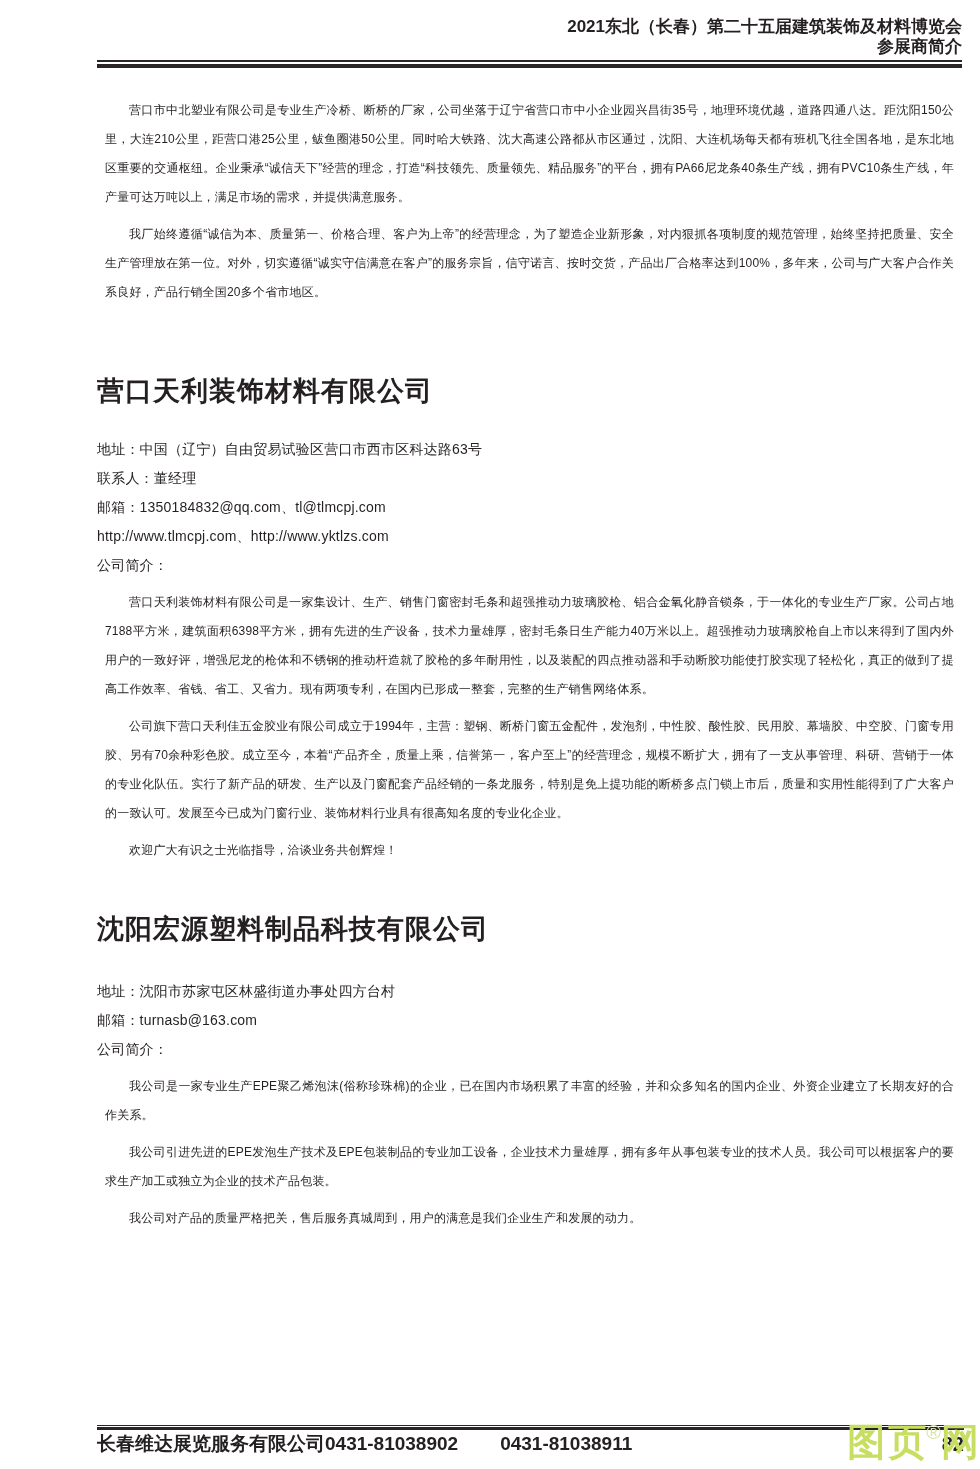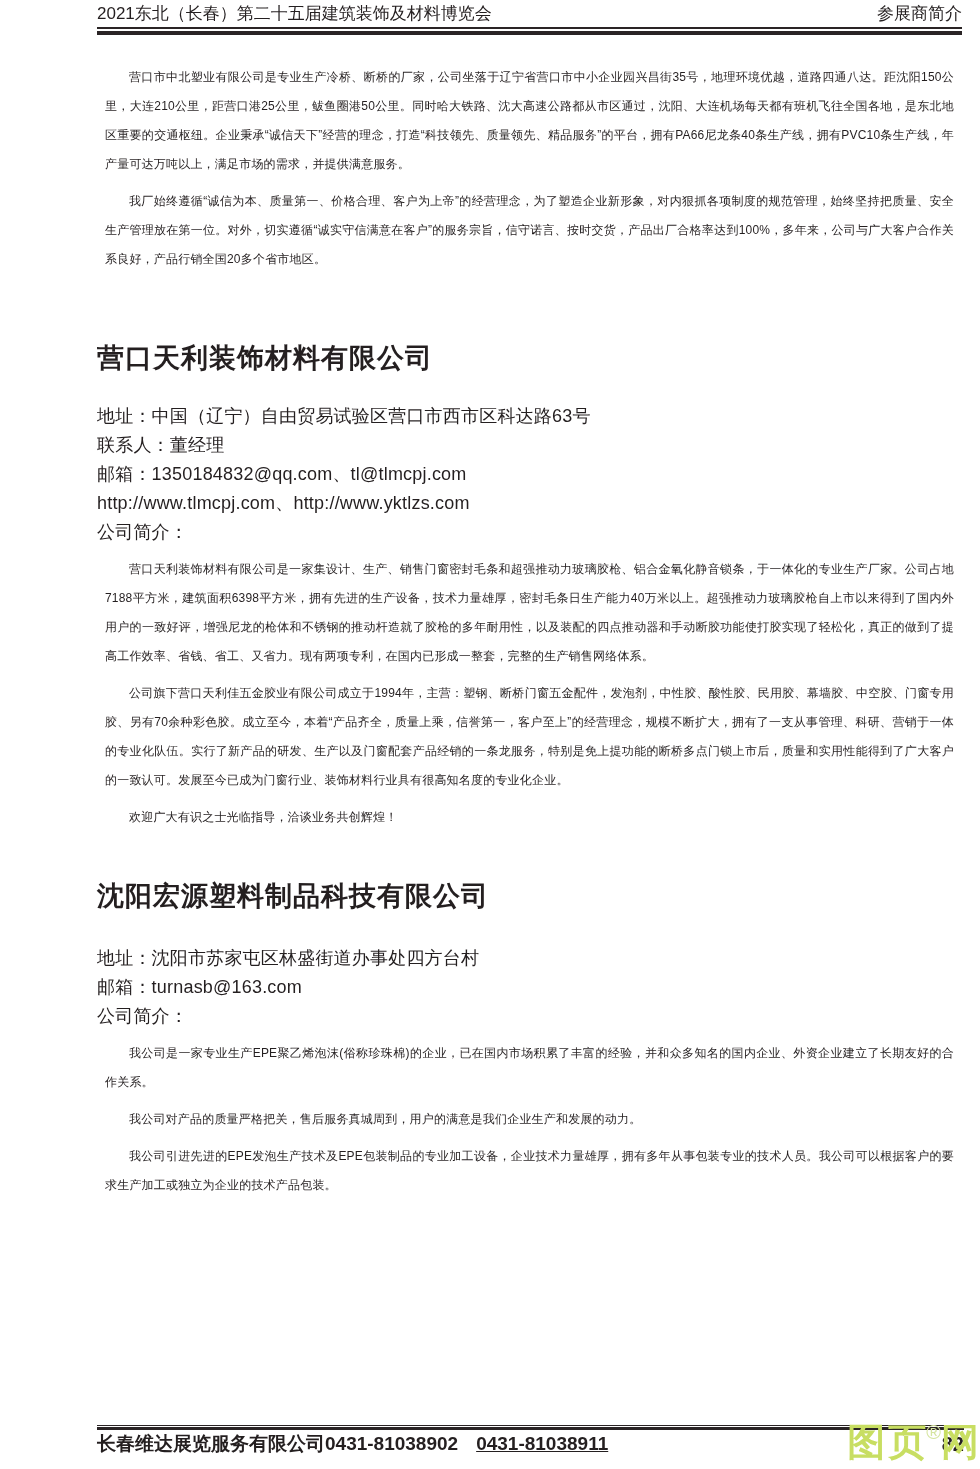--- a/index.html
+++ b/index.html
@@ -16,24 +16,25 @@
     position: absolute;
     left: 97px;
     width: 865px;
     top: 0;
   }
   
   .header-row {
     display: flex;
     justify-content: space-between;
     align-items: flex-end;
-    padding-top: 4px;
+    padding-top: 17px;
     font-size: 17px;
-    font-weight: 400;
+    font-weight: 700;
     line-height: 20px;
+    flex-direction: column;
   }
   .rule-thin  { height: 2px; background: #2a2425; margin-top: 3px; }
   .rule-thick { height: 4px; background: #2a2425; margin-top: 2px; }
 
   
   .para-block { margin-top: 28px; }
   p.body-text {
     margin: 8px;
     font-size: 12px;
     line-height: 29px;
@@ -46,21 +47,21 @@
     font-size: 27px;
     font-weight: 700;
     line-height: 36px;
     letter-spacing: 1px;
   }
   .heading-1 { margin-top: 66px; }
   .heading-2 { margin-top: 46px; }
   .contact-block { margin-top: 26px; }
   .contact-block-2 { margin-top: 30px; }
   .contact-line {
-    font-size: 18px;
+    font-size: 14px;
     line-height: 29px;
     letter-spacing: 0.2px;
   }
 
   
   .footer {
     position: absolute;
     left: 97px;
     right: 16px;
     bottom: 12px;
@@ -70,21 +71,21 @@
   .footer-rule-thick { height: 3px; background: #2a2425; margin-top: 1px; }
   .footer-row {
     display: flex;
     align-items: flex-end;
     font-size: 19px;
     line-height: 22px;
     padding: 3px 0 2px 0;
     font-weight: 700;
   }
   .footer-phone-1 { }
-  .footer-phone-2 { margin-left: 18px; text-decoration: underline; }
+  .footer-phone-2 { margin-left: 42px; }
   .footer-page-number { margin-left: auto; font-size: 20px; }
 
   
   .watermark {
     position: absolute;
     right: -2px;
     bottom: 8px;
     z-index: 3;
     font-size: 38px;
     font-weight: 700;
@@ -138,22 +139,22 @@
     </div>
 
     <h2 class="company-heading heading-2">沈阳宏源塑料制品科技有限公司</h2>
     <div class="contact-block contact-block-2">
       <div class="contact-line">地址：沈阳市苏家屯区林盛街道办事处四方台村</div>
       <div class="contact-line">邮箱：turnasb@163.com</div>
       <div class="contact-line">公司简介：</div>
     </div>
     <div>
       <p class="body-text">我公司是一家专业生产EPE聚乙烯泡沫(俗称珍珠棉)的企业，已在国内市场积累了丰富的经验，并和众多知名的国内企业、外资企业建立了长期友好的合作关系。</p>
+      <p class="body-text">我公司引进先进的EPE发泡生产技术及EPE包装制品的专业加工设备，企业技术力量雄厚，拥有多年从事包装专业的技术人员。我公司可以根据客户的要求生产加工或独立为企业的技术产品包装。</p>
       <p class="body-text">我公司对产品的质量严格把关，售后服务真城周到，用户的满意是我们企业生产和发展的动力。</p>
-      <p class="body-text">我公司引进先进的EPE发泡生产技术及EPE包装制品的专业加工设备，企业技术力量雄厚，拥有多年从事包装专业的技术人员。我公司可以根据客户的要求生产加工或独立为企业的技术产品包装。</p>
     </div>
 
   </div>
 
   <div class="footer">
     <div class="footer-rule-thin"></div>
     <div class="footer-rule-thick"></div>
     <div class="footer-row">
       <span>长春维达展览服务有限公司</span>
       <span class="footer-phone-1">0431-81038902</span>

